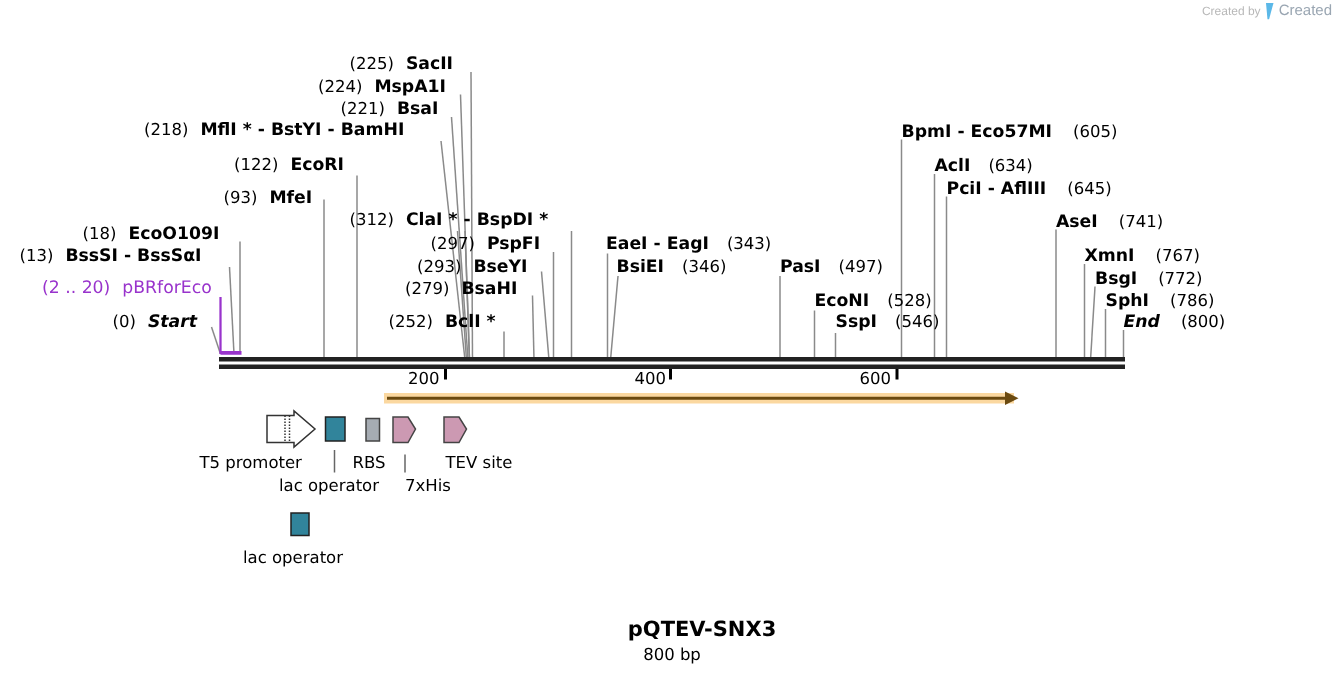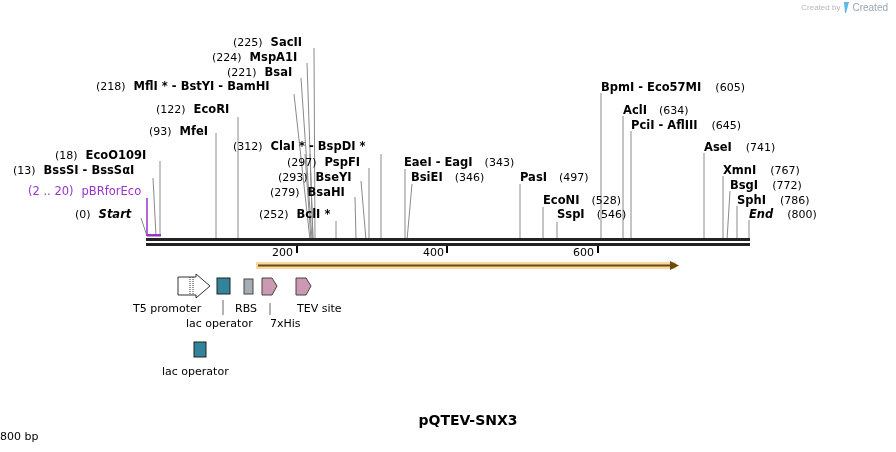--- a/index.html
+++ b/index.html
@@ -7,21 +7,21 @@
          font-family: "DejaVu Sans", sans-serif; color: #000; }
   #map { position: absolute; left: 0; top: 0; }
   .lbl { font-family: "DejaVu Sans", sans-serif; font-size: 11px; }
   .name { font-weight: bold; font-size: 11.5px; }
   .pos { font-weight: normal; font-size: 11px; }
   .credit { position: absolute; right: 8px; top: 2px; font-size: 8px; color: #b8b8b8;
             font-family: "Liberation Sans", sans-serif; display: flex; align-items: center; gap: 2px; text-align: center; }
   .credit .brand { font-size: 10px; color: #9aa6b2; }
   .title { position: absolute; left: 0; width: 896px; text-align: center; top: 412px;
            font-weight: bold; font-size: 14px; font-family: "DejaVu Sans", sans-serif; padding-left: 20px; }
-  .subtitle { position: absolute; left: 0; width: 896px; top: 430px;
+  .subtitle { position: absolute; left: 0; width: 896px; text-align: center; top: 430px;
               font-size: 11px; font-family: "DejaVu Sans", sans-serif; }
 </style>
 </head>
 <body>
 
 <div class="credit">
   <span>Created by</span>
   <svg width="8" height="11" viewBox="0 0 8 11">
       <path d="M2 0 L7 0 L4 11 L3 11 Z" fill="#5bb8e8"></path>
     </svg>

